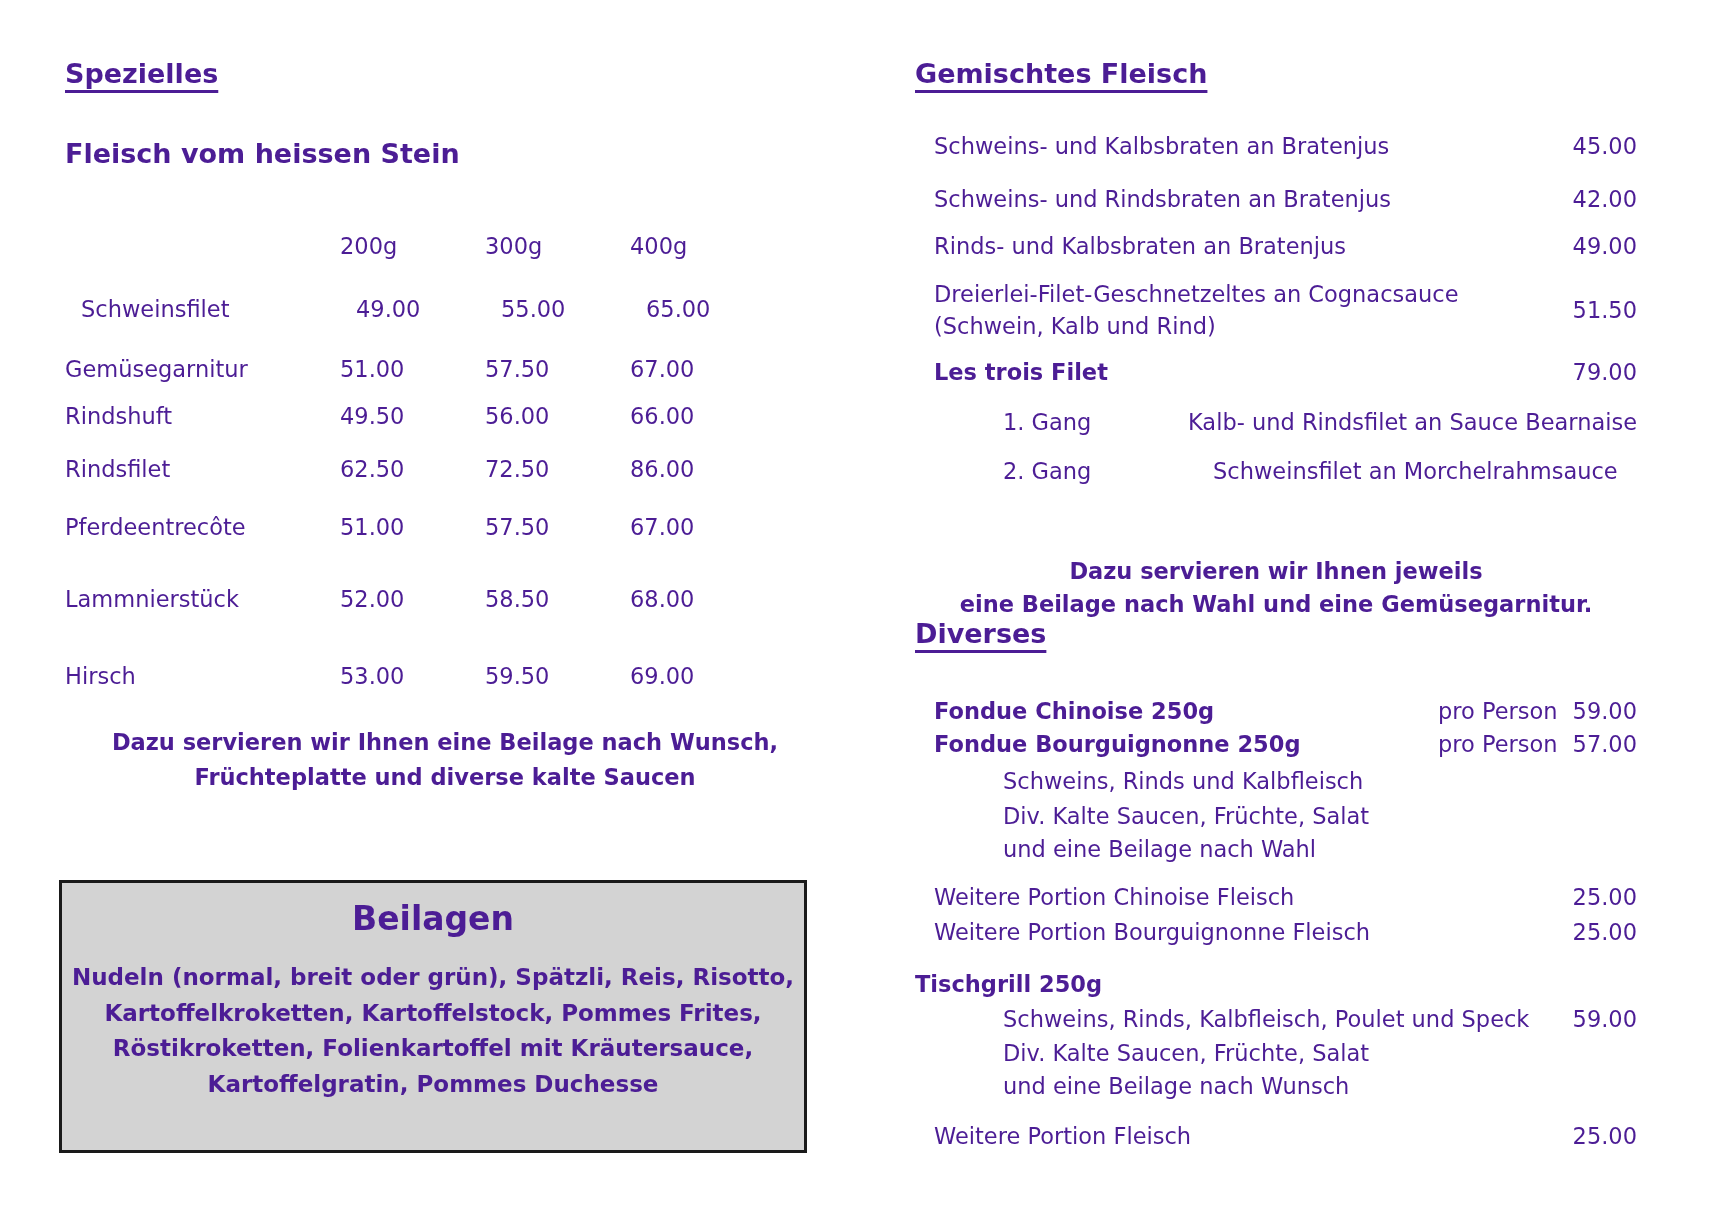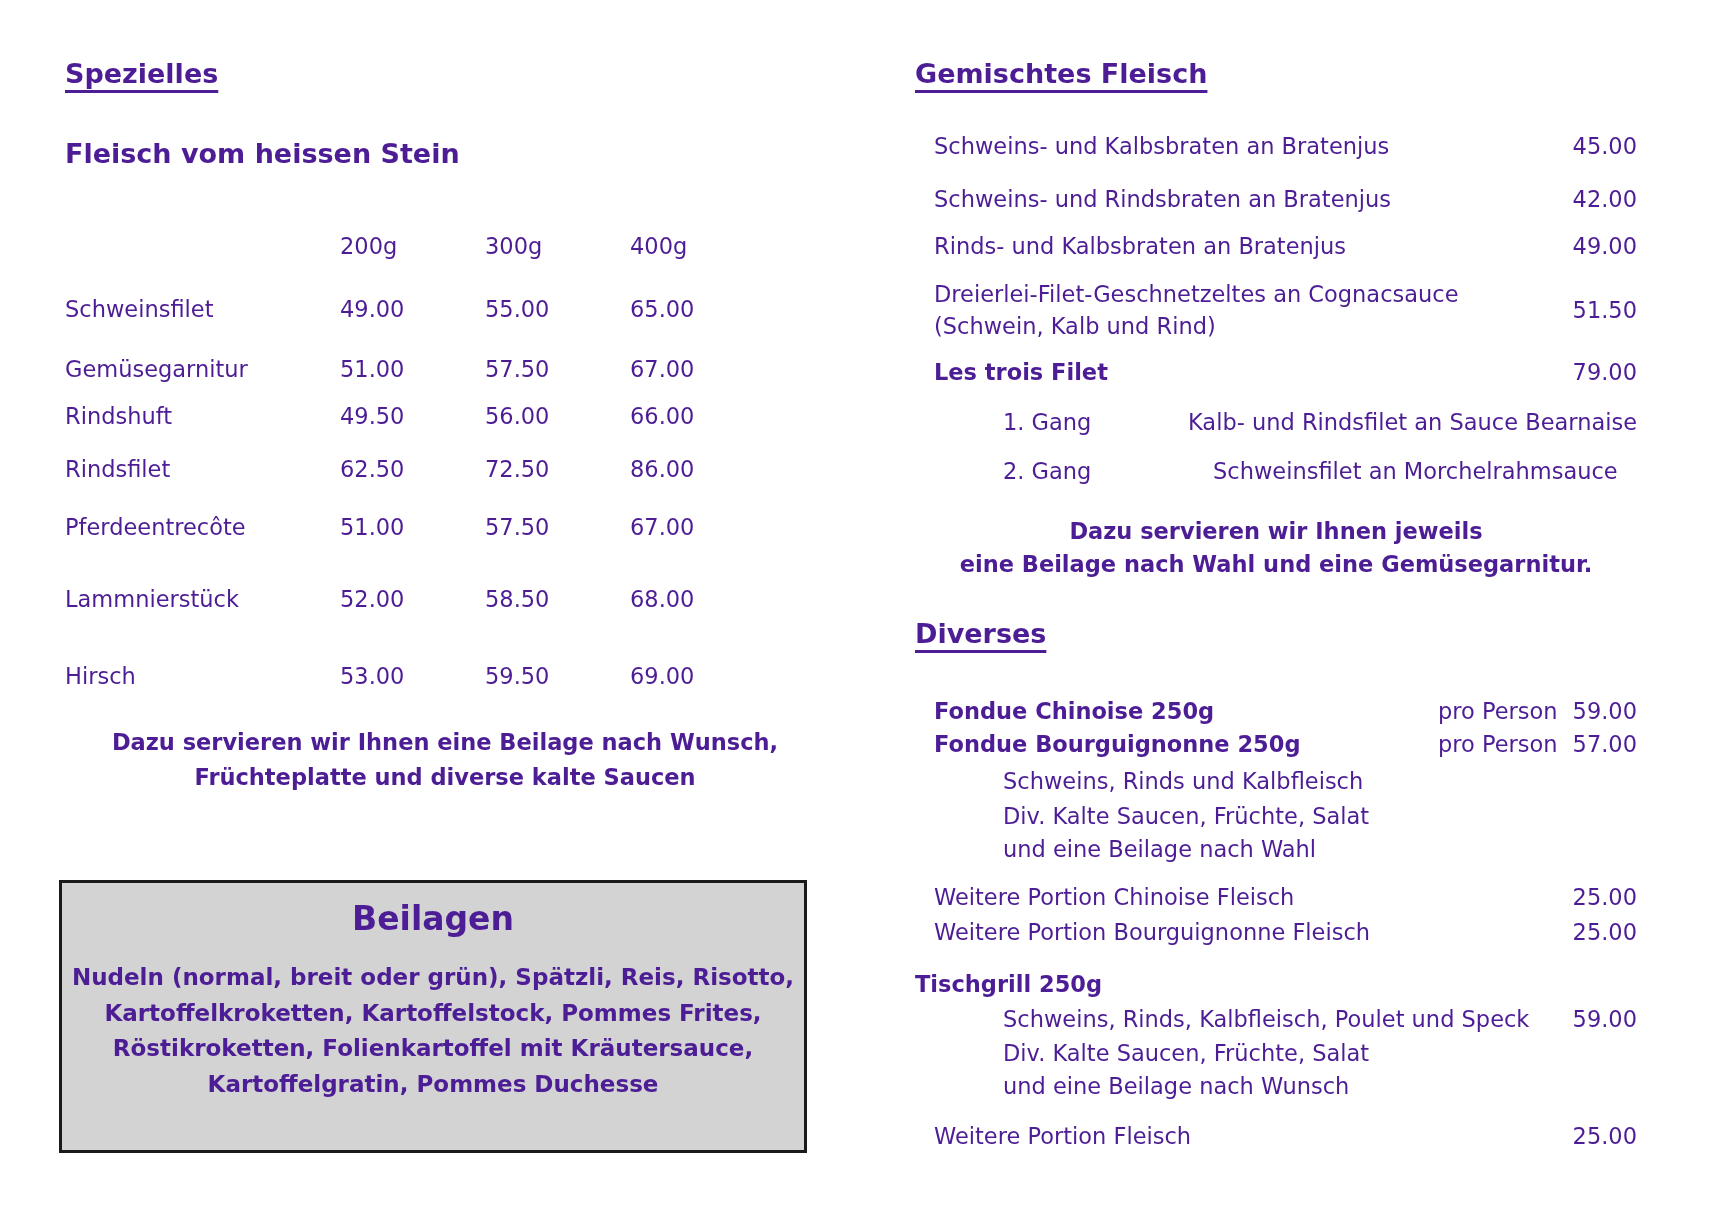--- a/index.html
+++ b/index.html
@@ -24,21 +24,21 @@
   .srow .nm{width:275px;}
   .srow .pc{width:145px;}
   
   .rrow{display:flex;left:915px;right:86px;align-items:center;margin-left:19px;}
   .rrow .nm{flex:1;min-width:0;}
   .rrow .pr{width:70px;text-align:right;}
   .rrow .unit{width:129px;}
   .grow{display:flex;left:1003px;right:86px;}
   .grow .glabel{width:210px;}
   .note-left{left:65px;width:760px;text-align:center;font-weight:bold;}
-  .note-right{left:915px;width:722px;text-align:center;font-weight:bold;}
+  .note-right{left:915px;width:722px;text-align:center;font-weight:bold;margin-top:40px;}
   .indent{left:1003px;}
   .beilagen-box{
     left:59px;top:880px;width:742px;height:267px;
     background:#d3d3d3;border:3px solid #1a1a1a;
     text-align:center;
   }
   .beilagen-title{font-size:33px;font-weight:bold;margin-top:16px;}
   .beilagen-lines{margin-top:22px;font-size:23px;font-weight:bold;line-height:35.5px;}
   .twoline .line2{font-weight:normal;}
 </style>
@@ -50,21 +50,21 @@
   <div class="abs sec-title" style="left:65px;top:58px;">Spezielles</div>
   <div class="abs subtitle" style="left:65px;top:138px;">Fleisch vom heissen Stein</div>
 
   <div class="abs srow t" style="top:230px;">
     <span class="nm"></span>
     <span class="pc">200g</span>
     <span class="pc">300g</span>
     <span class="pc">400g</span>
   </div>
 
-  <div class="abs srow t" style="top:293px;">
+  <div class="abs srow t" style="top:293px;margin-left:16px;">
     <span class="nm">Schweinsfilet</span>
     <span class="pc">49.00</span>
     <span class="pc">55.00</span>
     <span class="pc">65.00</span>
   </div>
   <div class="abs srow t" style="top:353px;">
     <span class="nm">Gemüsegarnitur</span>
     <span class="pc">51.00</span>
     <span class="pc">57.50</span>
     <span class="pc">67.00</span>

